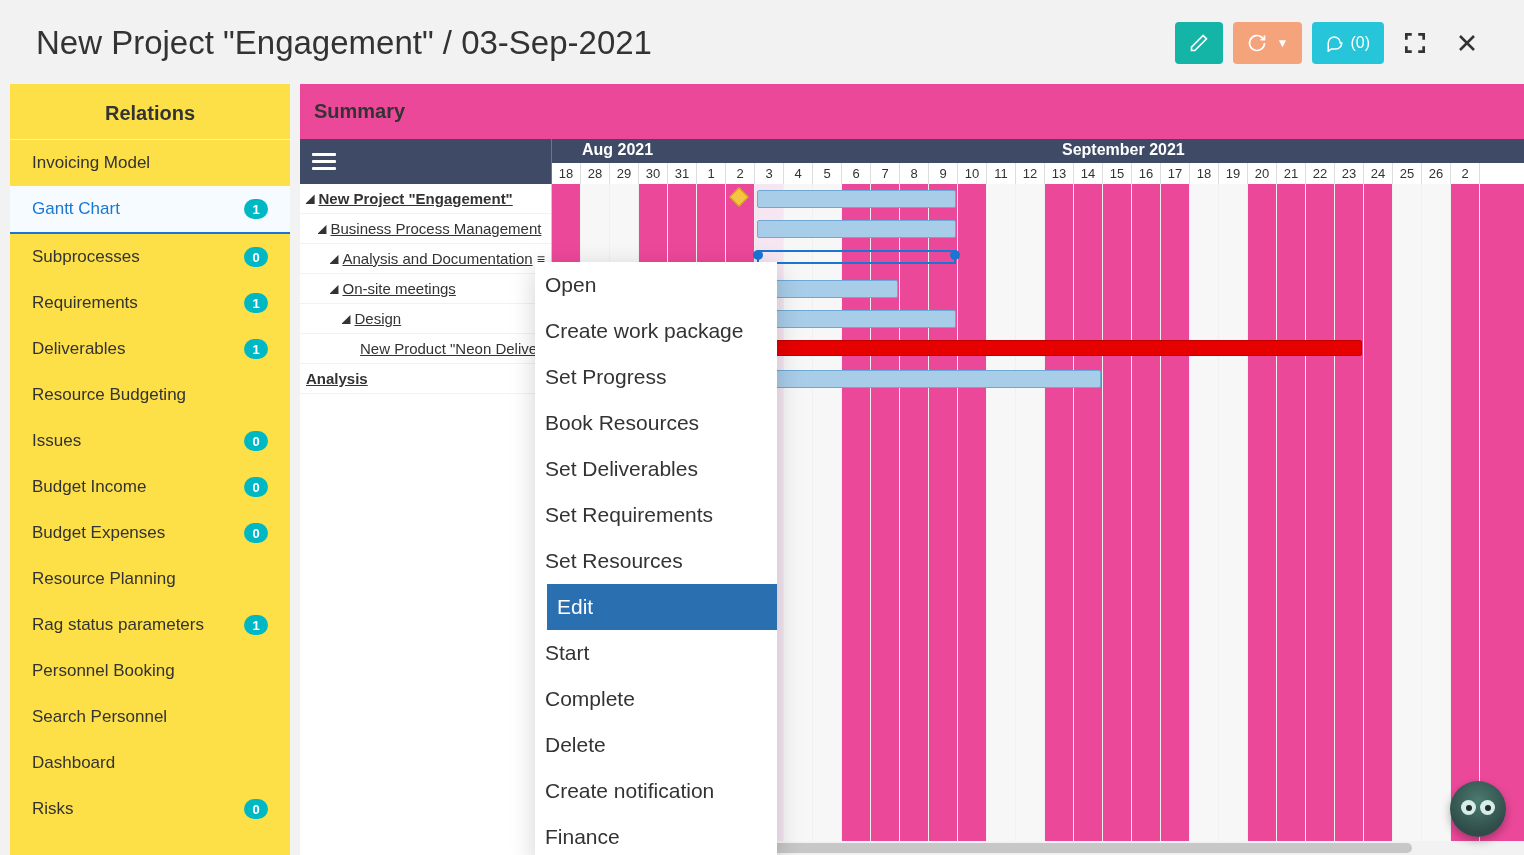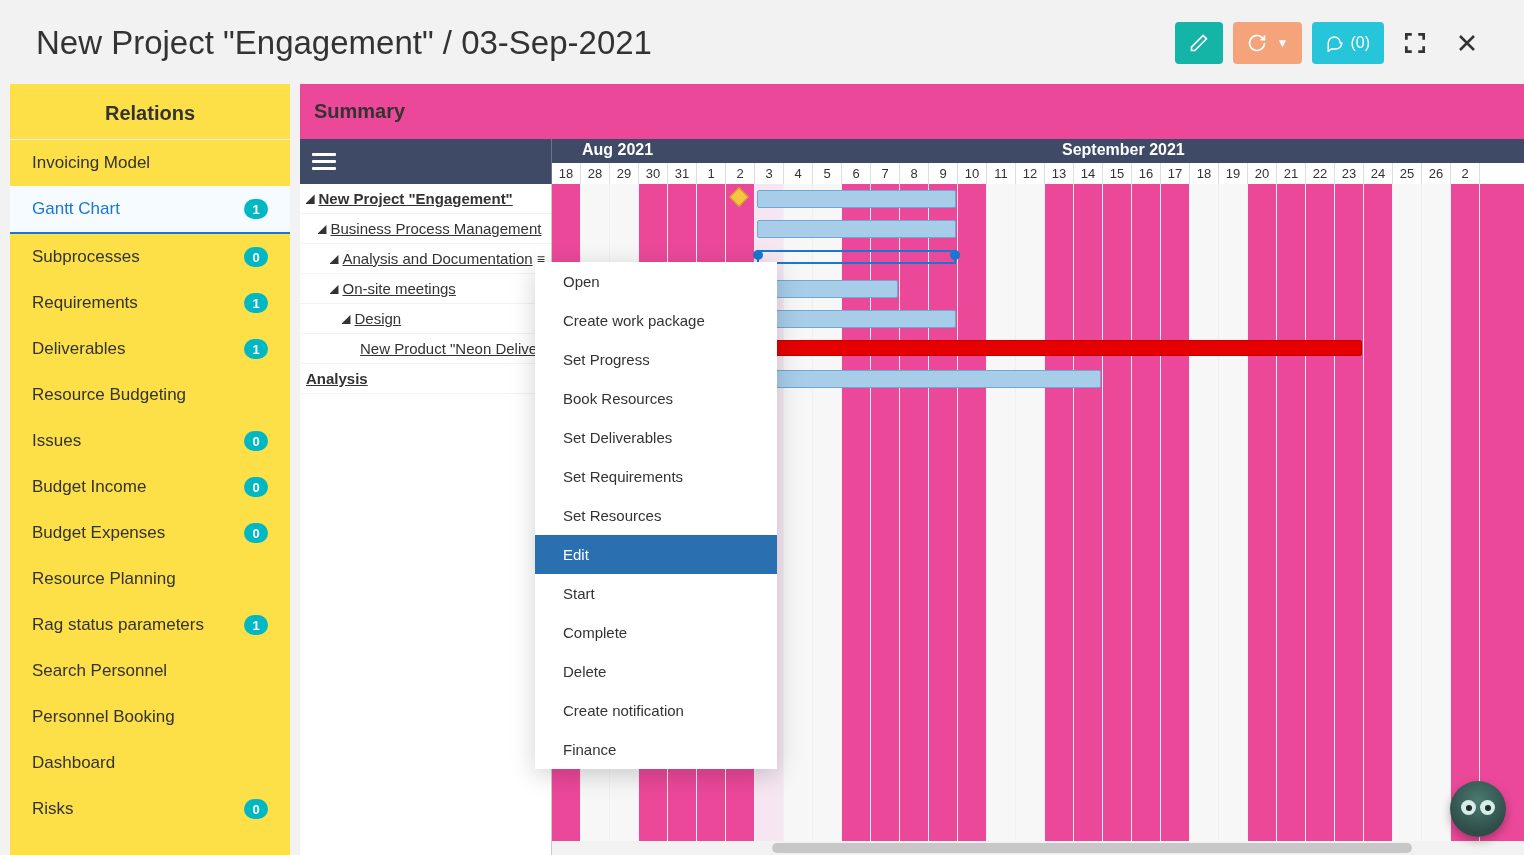--- a/index.html
+++ b/index.html
@@ -255,28 +255,29 @@
   border: 1px solid #c99a1e;
 }
 .context-menu {
   position: absolute;
   background: #fff;
   box-shadow: 0 6px 24px rgba(0,0,0,0.18);
   width: 242px;
   z-index: 100;
 }
 .context-menu .mi {
-  padding: 11px 28px;
-  font-size: 15px;
+  padding: 11px 10px;
+  font-size: 21px;
   cursor: pointer;
   color: #333;
 }
 .context-menu .mi.hov {
   background: #2a6fb0;
   color: #fff;
+  margin-left: 12px;
 }
 .row-menu-icon {
   margin-left: auto;
   margin-right: 6px;
   color: #333;
   font-size: 14px;
 }
 .float-avatar {
   position: fixed;
   right: 18px;
@@ -406,24 +407,24 @@
           <span class="badge">0</span>
         </li>
         <li class="sidebar-item">
           <span>Resource Planning</span>
         </li>
         <li class="sidebar-item">
           <span>Rag status parameters</span>
           <span class="badge">1</span>
         </li>
         <li class="sidebar-item">
+          <span>Personnel Booking</span>
+        </li>
+        <li class="sidebar-item">
           <span>Search Personnel</span>
-        </li>
-        <li class="sidebar-item">
-          <span>Personnel Booking</span>
         </li>
         <li class="sidebar-item">
           <span>Dashboard</span>
         </li>
         <li class="sidebar-item">
           <span>Risks</span>
           <span class="badge">0</span>
         </li>
       </ul>
   </aside>

